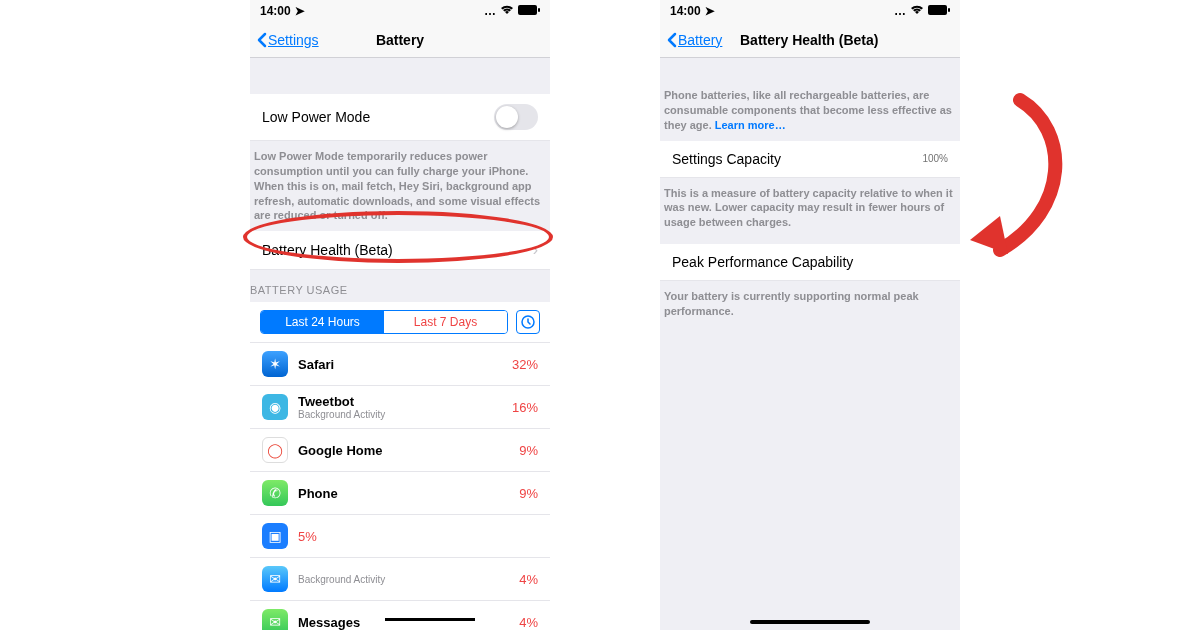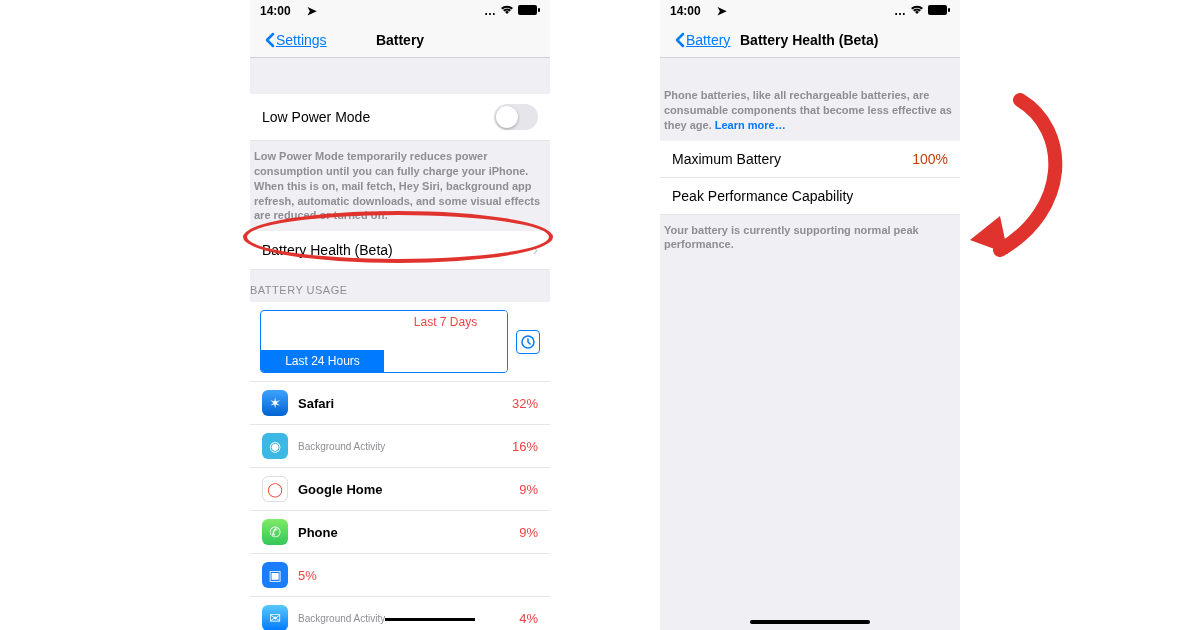--- a/index.html
+++ b/index.html
@@ -1,49 +1,49 @@
 <!DOCTYPE html>
 <html><head>
 <meta charset="utf-8">
 <style>
   * { box-sizing: border-box; margin: 0; padding: 0; font-family: -apple-system, "Helvetica Neue", Helvetica, Arial, sans-serif; }
   body { width: 1200px; height: 630px; background: #fff; position: relative; overflow: hidden; }
   .phone { position: absolute; top: 0; width: 300px; height: 630px; background: #efeff4; overflow: hidden; }
   .phone-left { left: 250px; }
   .phone-right { left: 660px; }
   .status-bar { height: 22px; display: flex; align-items: center; justify-content: space-between; padding: 0 10px; font-size: 12px; font-weight: 600; background: #f8f8f8; }
-  .status-left { display: flex; align-items: center; gap: 16px; }
+  .status-left { display: flex; align-items: center; gap: 4px; }
   .status-right { display: flex; align-items: center; gap: 4px; }
   .nav-bar { height: 36px; background: #f8f8f8; border-bottom: 1px solid #d1d1d6; display: flex; align-items: center; position: relative; }
-  .nav-back { position: absolute; left: 14px; display: flex; align-items: flex-end; color: #007aff; font-size: 14px; }
+  .nav-back { position: absolute; left: 6px; display: flex; align-items: flex-end; color: #007aff; font-size: 14px; }
   .nav-back span { text-decoration: underline; }
   .nav-title { margin: 0 auto; font-weight: 700; font-size: 14px; }
   .nav-title-left { margin-left: 80px; margin-right: 0; }
   .spacer { height: 36px; background: #efeff4; }
   .cell { background: #fff; padding: 10px 12px; display: flex; align-items: center; justify-content: space-between; font-size: 14px; border-bottom: 1px solid #e5e5ea; }
   .cell:last-child { border-bottom: none; }
   .cell-title { color: #000; }
   .footer-text { padding: 8px 4px; font-size: 11px; color: #8e8e93; line-height: 1.35; font-weight: bold; }
   .footer-text a, .footer-text .link { color: #007aff; text-decoration: none; }
   .toggle { width: 44px; height: 26px; background: #e5e5ea; border-radius: 13px; position: relative; }
   .toggle::after { content: ""; position: absolute; left: 2px; top: 2px; width: 22px; height: 22px; background: #fff; border-radius: 50%; box-shadow: 0 1px 3px rgba(0,0,0,0.3); }
   .section-header { padding: 14px 0 6px; font-size: 11px; color: #8e8e93; text-transform: uppercase; letter-spacing: 0.5px; }
   .segmented-row { display: flex; align-items: center; padding: 8px 10px; gap: 8px; background: #fff; border-bottom: 1px solid #e5e5ea; }
   .segmented { flex: 1; display: flex; border: 1px solid #007aff; border-radius: 4px; overflow: hidden; font-size: 12px; }
   .seg-btn { flex: 1; text-align: center; padding: 4px 0; color: #ef4444; background: #fff; }
-  .seg-btn.active { background: #007aff; color: #fff; margin-top: 39px; }
+  .seg-btn.active { background: #007aff; color: #fff; }
   .clock-btn { width: 24px; height: 24px; display: flex; align-items: center; justify-content: center; color: #007aff; border: 1px solid #007aff; border-radius: 4px; }
   .usage-row { background: #fff; display: flex; align-items: center; padding: 8px 12px; border-bottom: 1px solid #e5e5ea; gap: 10px; }
   .app-icon { width: 26px; height: 26px; border-radius: 6px; display: flex; align-items: center; justify-content: center; color: #fff; font-size: 14px; flex-shrink: 0; }
   .app-text { flex: 1; display: flex; flex-direction: column; }
   .app-name { font-size: 13px; color: #000; font-weight: bold; }
   .app-sub { font-size: 10px; color: #8e8e93; }
   .app-pct { font-size: 13px; color: #ef4444; }
   .chevron { color: #c7c7cc; font-size: 16px; }
-  .value-gray { color: #c2410c; font-size: 14px; }
+  .value-gray { color: #737373; font-size: 10px; }
   .ic-safari { background: linear-gradient(180deg,#3ea2ff,#0064d2); }
   .ic-tweetbot { background: #3db7e4; }
   .ic-google { background: #fff; border: 1px solid #ddd; }
   .ic-phone { background: linear-gradient(180deg,#7eea67,#34c759); }
   .ic-home { background: #1b7eff; }
   .ic-mail { background: linear-gradient(180deg,#5ac8fa,#007aff); }
   .ic-messages { background: linear-gradient(180deg,#7eea67,#34c759); }
   .circle-annot { position: absolute; border: 4px solid #e0332d; border-radius: 50%; pointer-events: none; }
   .arrow-annot { position: absolute; pointer-events: none; }
   .black-bar { position: absolute; background: #000; height: 3px; }
@@ -114,20 +114,21 @@
       <div class="usage-row">
         <div class="app-icon ic-safari">✶</div>
         <div class="app-text">
           <div class="app-name">Safari</div>
         </div>
         <div class="app-pct">32%</div>
       </div>
       <div class="usage-row">
         <div class="app-icon ic-tweetbot">◉</div>
         <div class="app-text">
+          <div class="app-name">Tweetbot</div>
           <div class="app-sub">Background Activity</div>
         </div>
         <div class="app-pct">16%</div>
       </div>
       <div class="usage-row">
         <div class="app-icon ic-google" style="color: rgb(234, 67, 53);">◯</div>
         <div class="app-text">
           <div class="app-name">Google Home</div>
         </div>
         <div class="app-pct">9%</div>
@@ -190,25 +191,26 @@
     </div>
     <div class="nav-title nav-title-left">Battery Health (Beta)</div>
   </div>
 
   <div class="footer-text" style="padding-top:30px">
     <span>Phone batteries, like all rechargeable batteries, are consumable components that become less effective as they age.</span>
     <span class="link">Learn more…</span>
   </div>
 
   <div class="cell">
-    <span class="cell-title">Maximum Battery</span>
+    <span class="cell-title">Settings Capacity</span>
     <span class="value-gray">100%</span>
   </div>
-
-  <div class="cell" style="">
+  <div class="footer-text">This is a measure of battery capacity relative to when it was new. Lower capacity may result in fewer hours of usage between charges.</div>
+
+  <div class="cell" style="margin-top:6px">
     <span class="cell-title">Peak Performance Capability</span>
   </div>
   <div class="footer-text">Your battery is currently supporting normal peak performance.</div>
 
   <div class="home-indicator"></div>
 </div>
 
 <div class="circle-annot" style="left:243px; top:211px; width:310px; height:52px;"></div>
 <div class="black-bar" style="left:385px; top:618px; width:90px;"></div>
 

